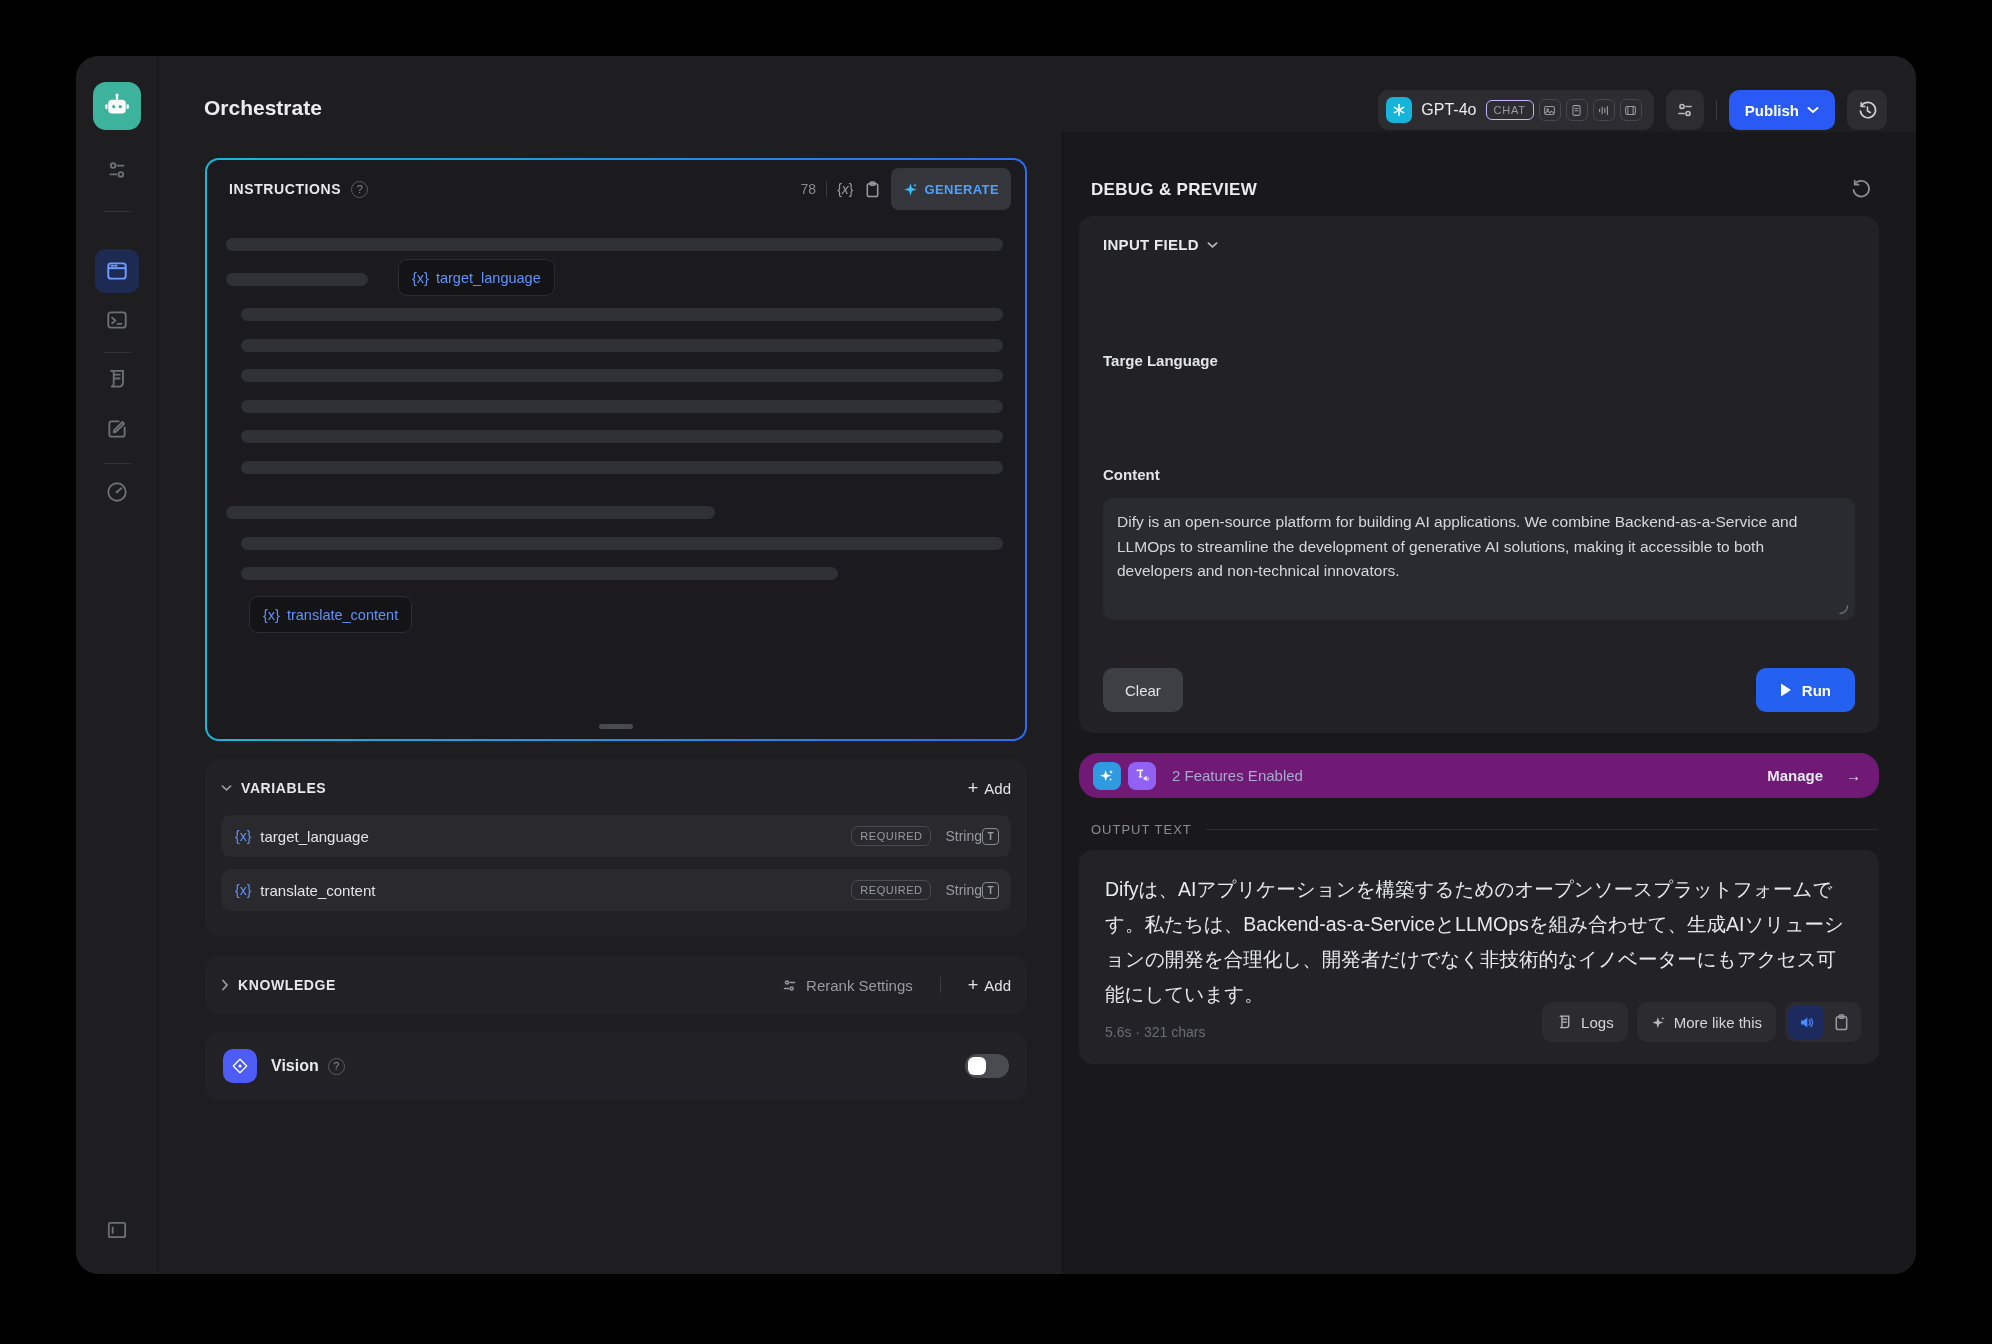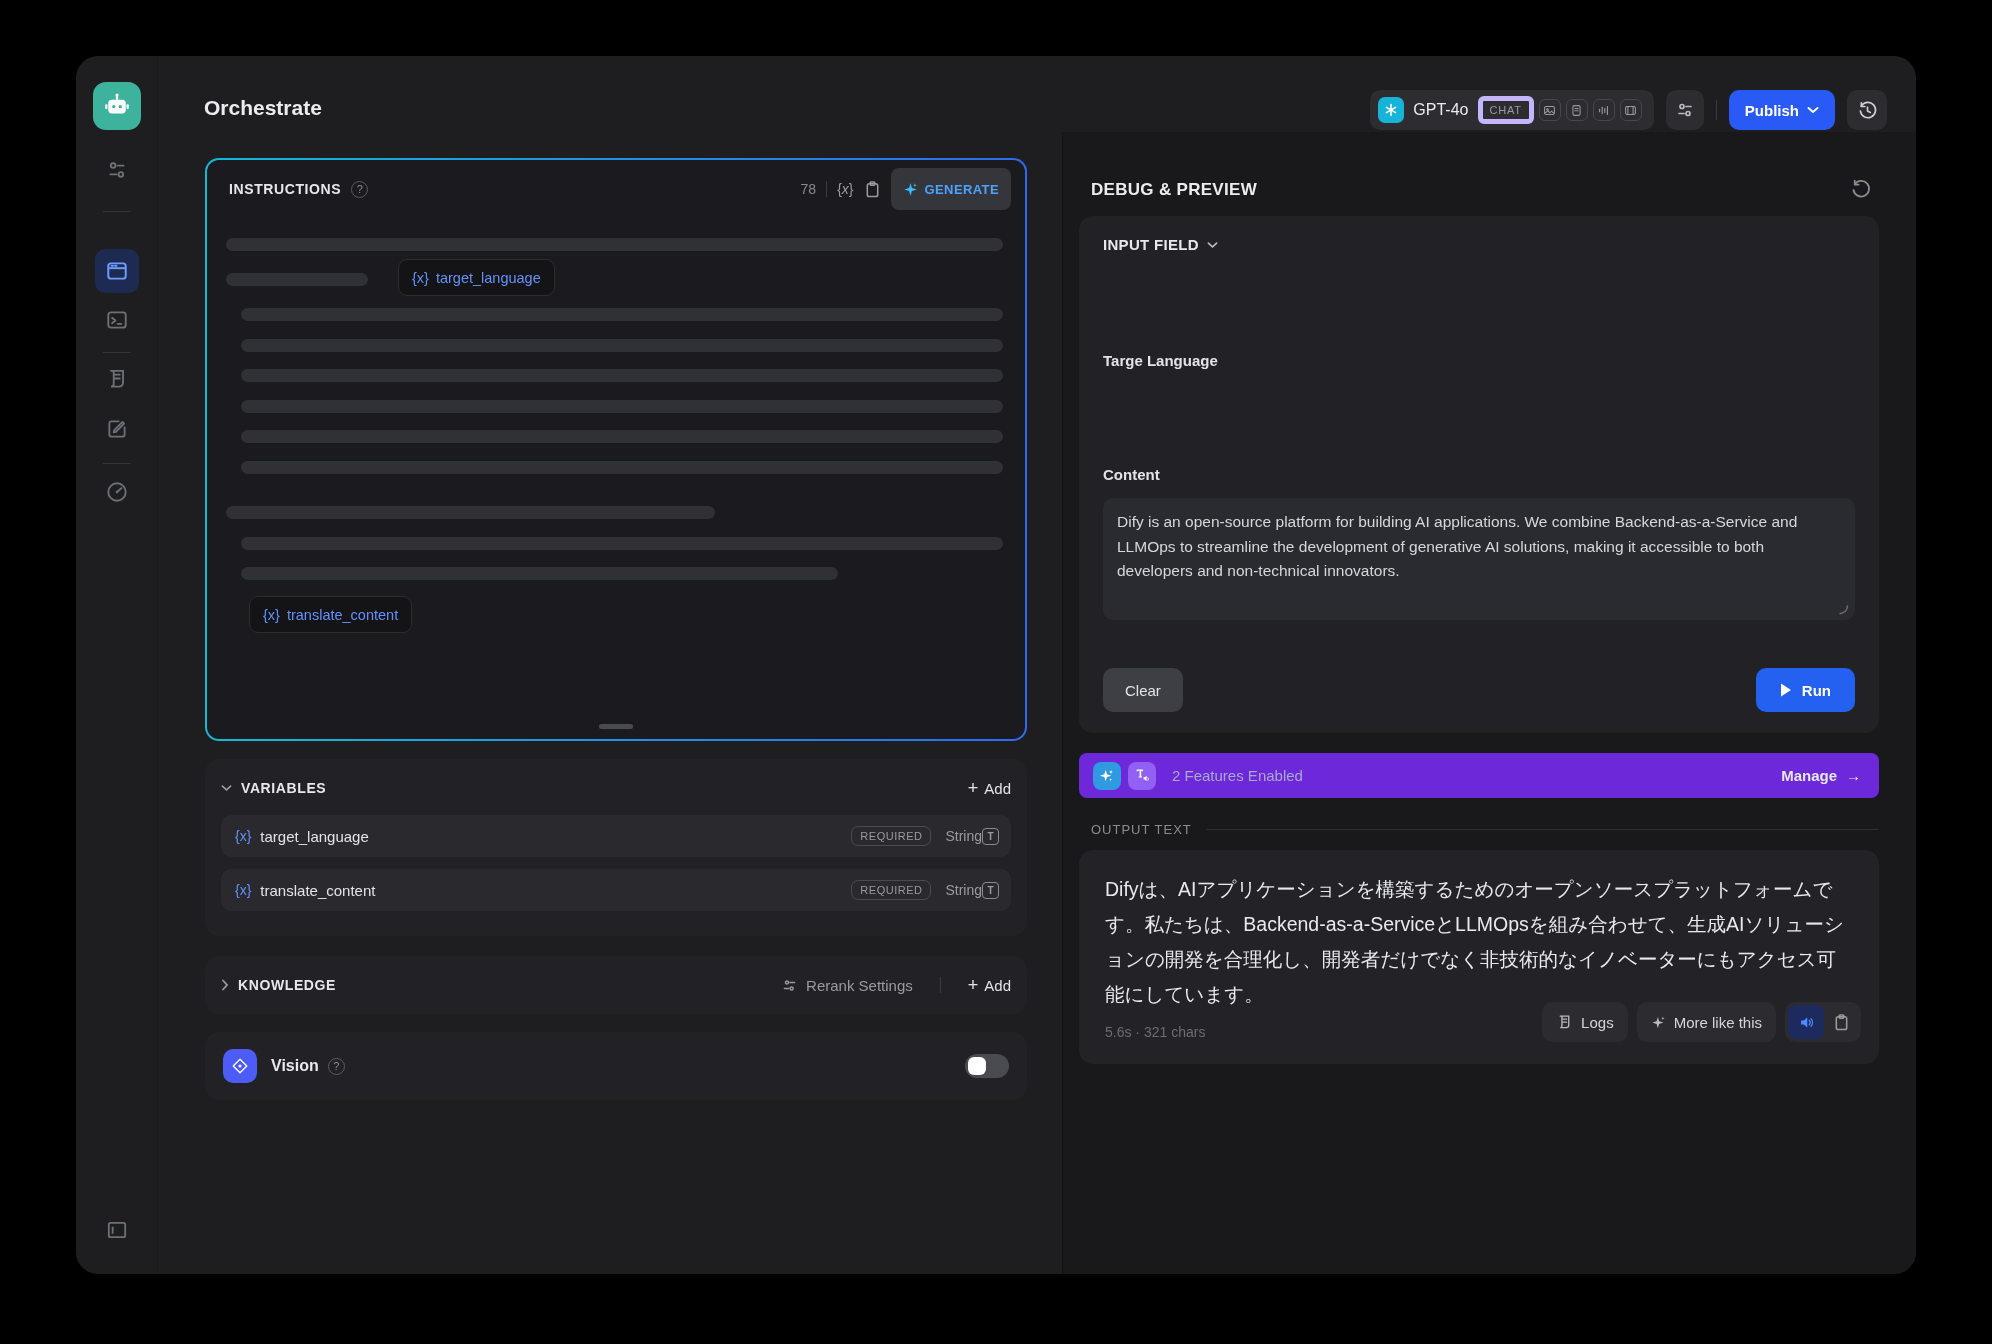--- a/index.html
+++ b/index.html
@@ -17,21 +17,21 @@
   .side-active { position:absolute; left:19px; top:193px; width:44px; height:44px; border-radius:10px;
                  background:#1d2b52; color:#6e9bff; display:flex; align-items:center; justify-content:center; cursor:pointer; }
 
   
   .page-title { position:absolute; left:128px; top:40px; font-size:21px; font-weight:bold; color:#ececf0; }
   .top-right { position:absolute; top:34px; right:29px; display:flex; align-items:center; gap:12px; height:40px; }
   .model-pill { display:flex; align-items:center; gap:9px; height:40px; padding:0 12px 0 8px;
                 background:#2c2c31; border-radius:10px; cursor:pointer; }
   .openai-ic { width:26px; height:26px; border-radius:7px; background:#17b4da; display:flex; align-items:center; justify-content:center; }
   .model-name { font-size:16px; color:#ececf0; }
-  .mode-badge { font-size:11px; letter-spacing:.8px; color:#9a9ba1; border:5px solid #c4b5fd; border-radius:6px; padding:3px 7px; }
+  .mode-badge { font-size:11px; letter-spacing:.8px; color:#9a9ba1; border:1px solid #c4b5fd; border-radius:6px; padding:3px 7px; }
   .cap-ic { width:22px; height:22px; border:1px solid #46474d; border-radius:6px; color:#9a9ba1;
             display:flex; align-items:center; justify-content:center; margin-left:-4px; }
   .cap-ic:first-of-type { margin-left:2px; }
   .params-btn { width:38px; height:40px; background:#2c2c31; border-radius:10px; color:#b9bac0;
                 display:flex; align-items:center; justify-content:center; cursor:pointer; }
   .top-div { width:1px; height:20px; background:#3a3b40; }
   .publish-btn { height:40px; padding:0 16px; background:#2a5af5; border-radius:10px; display:flex; align-items:center; gap:8px;
                  color:#fff; font-size:15px; font-weight:bold; cursor:pointer; }
   .history-btn { width:40px; height:40px; background:#2c2c31; border-radius:10px; color:#cfd0d4;
                  display:flex; align-items:center; justify-content:center; cursor:pointer; }
@@ -95,27 +95,27 @@
             display:flex; align-items:center; padding:0 16px; font-size:15px; color:#e5e5e8; cursor:pointer; }
   .select .chev { margin-left:auto; }
   .textarea { position:absolute; left:24px; top:282px; width:752px; height:122px; background:#2a2b30; border-radius:10px;
               padding:12px 14px; font-size:15.5px; line-height:24.5px; color:#d6d7db; cursor:text; }
   .ta-corner { position:absolute; right:6px; bottom:5px; color:#6b6d74; }
   .clear-btn { position:absolute; left:24px; top:452px; height:44px; padding:0 22px; background:#3e3f45; border-radius:10px;
                display:flex; align-items:center; color:#e3e4e7; font-size:15px; cursor:pointer; }
   .run-btn { position:absolute; right:24px; top:452px; height:44px; padding:0 24px; background:#2461f0; border-radius:10px;
              display:flex; align-items:center; gap:10px; color:#fff; font-size:15px; font-weight:bold; cursor:pointer; }
 
-  .features-banner { position:absolute; left:16px; top:621px; width:800px; height:45px; background:#6d28d9; border-radius:8px;
+  .features-banner { position:absolute; left:16px; top:621px; width:800px; height:45px; background:#701a75; border-radius:19px;
                      display:flex; align-items:center; padding:0 18px 0 14px; }
   .feat-ic { width:28px; height:28px; border-radius:8px; display:flex; align-items:center; justify-content:center; color:#fff; }
   .feat-ic.blue { background:#2f9ae0; }
   .feat-ic.purple { background:#9161f3; margin-left:7px; }
   .feat-text { margin-left:16px; font-size:15px; color:#a7aace; }
-  .manage { margin-left:auto; display:flex; align-items:flex-start; gap:9px; color:#e6e7f2; font-size:15px; font-weight:bold; cursor:pointer; }
+  .manage { margin-left:auto; display:flex; align-items:flex-start; gap:23px; color:#e6e7f2; font-size:15px; font-weight:bold; cursor:pointer; }
 
   .out-label-row { position:absolute; left:28px; top:690px; right:38px; display:flex; align-items:center; gap:14px; }
   .out-label { font-size:13px; letter-spacing:1px; color:#8a8c94; white-space:nowrap; }
   .out-rule { flex:1; height:1px; background:#2e2f34; }
   .output-card { position:absolute; left:16px; top:718px; width:800px; height:214px; background:#232327; border-radius:14px; }
   .out-text { position:absolute; left:26px; top:22px; width:748px; font-size:19.5px; line-height:35px; color:#e8e9ea; }
   .out-stats { position:absolute; left:26px; top:174px; font-size:14px; color:#6b6d74; }
   .out-actions { position:absolute; right:18px; top:152px; display:flex; align-items:center; gap:9px; }
   .pill-btn { height:40px; padding:0 14px; background:#2b2b30; border-radius:10px; display:flex; align-items:center; gap:8px;
               color:#d4d5d9; font-size:15px; cursor:pointer; }

